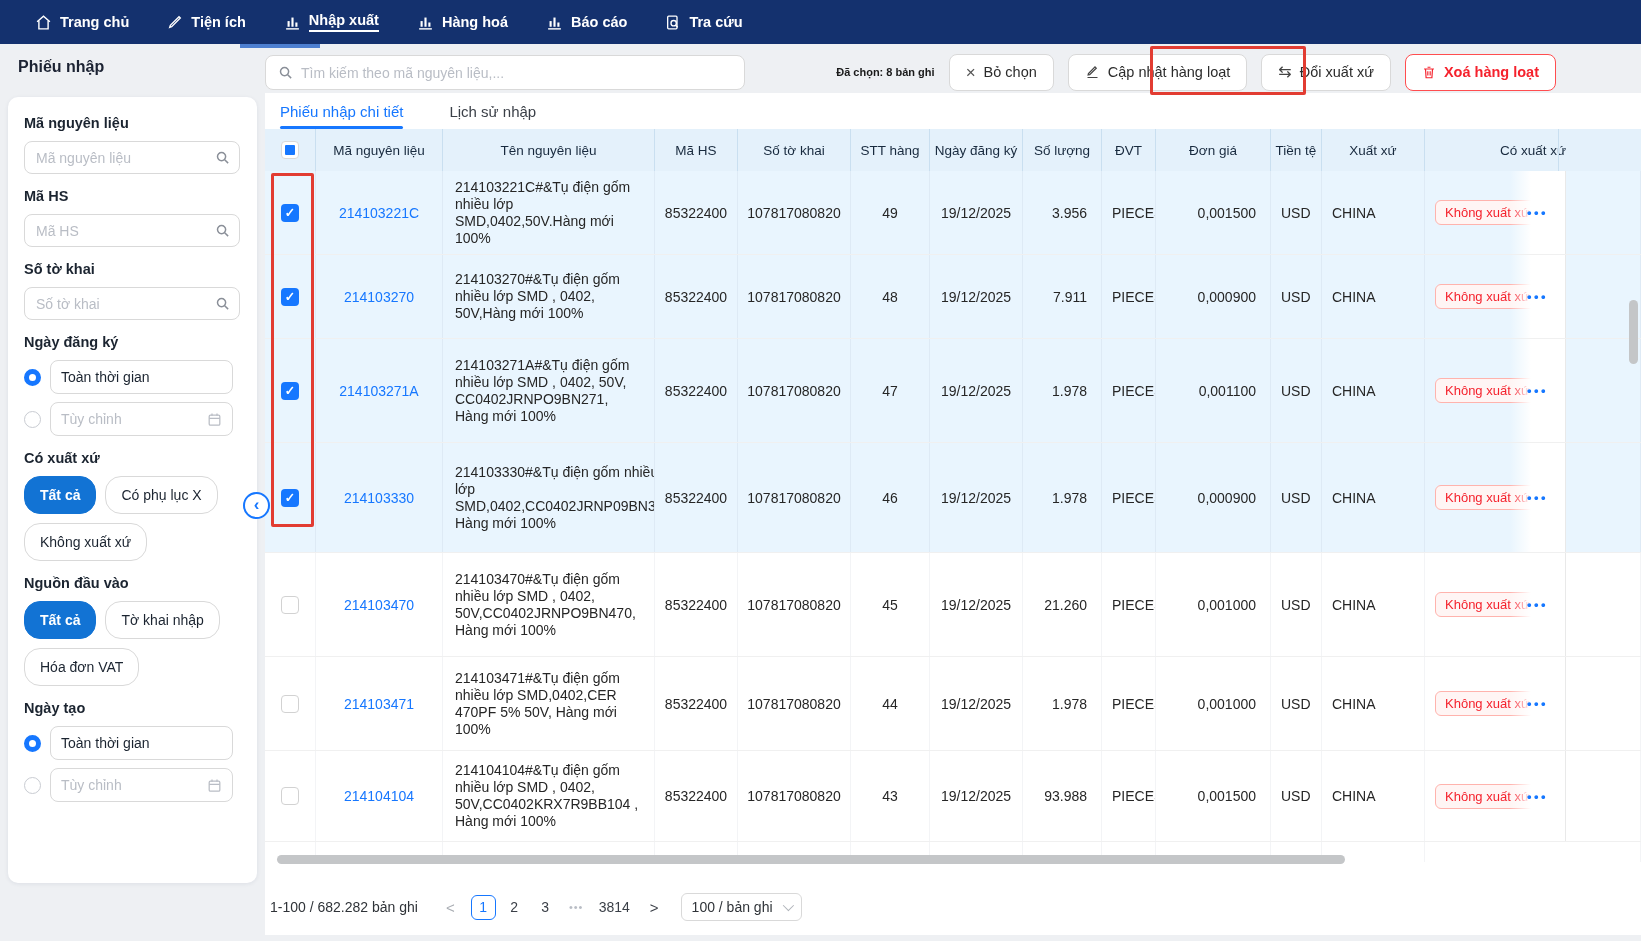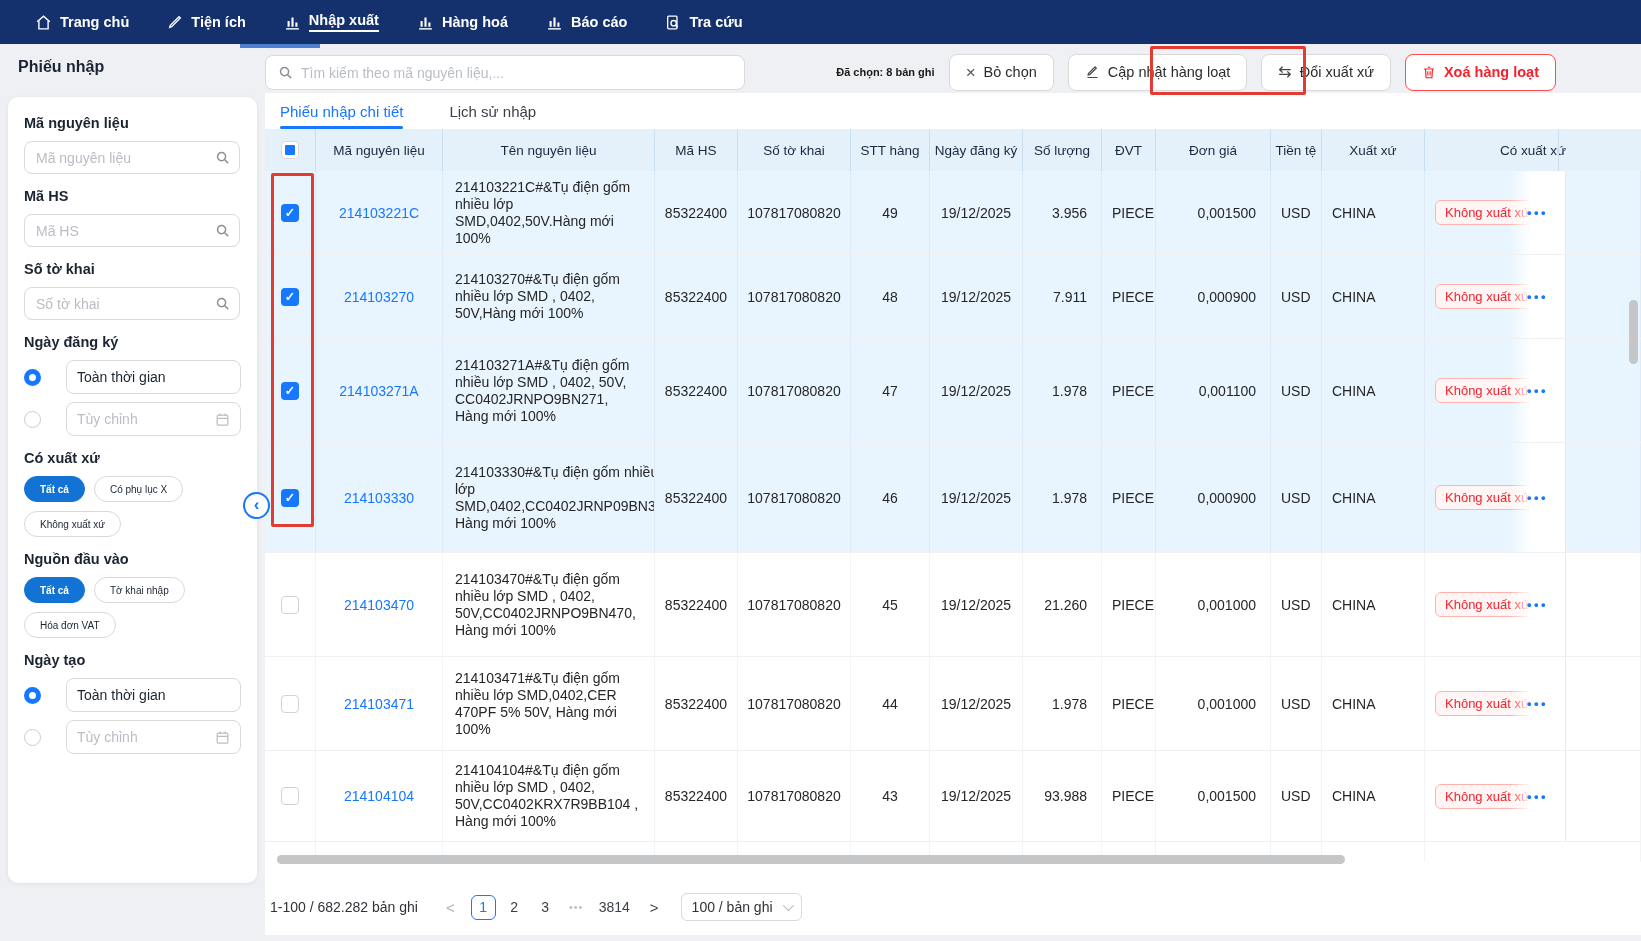--- a/index.html
+++ b/index.html
@@ -25,28 +25,28 @@
   .btn-danger { border-color:#ff4d4f; color:#f5222d; font-weight:600; }
 
   
   .sidebar { position:absolute; left:8px; top:97px; width:249px; height:786px; background:#fff; border-radius:10px; box-shadow:0 1px 4px rgba(20,40,80,.08); padding:18px 16px; z-index:2; }
   .sb-label { font-size:14.5px; font-weight:700; color:#1b2430; margin:14px 0 10px; }
   .sb-label:first-child { margin-top:0; }
   .sb-input { position:relative; width:216px; height:33px; border:1px solid #d9d9d9; border-radius:8px; display:flex; align-items:center; padding:0 30px 0 11px; margin-bottom:6px; background:#fff; }
   .sb-input input { border:none; outline:none; width:100%; font-size:14px; font-family:inherit; color:#333; }
   .sb-input input::placeholder { color:#b9bdc5; }
   .sb-input .sicon { position:absolute; right:9px; top:8px; }
-  .radio-row { display:flex; align-items:center; gap:25px; margin-bottom:8px; }
+  .radio-row { display:flex; align-items:center; gap:9px; margin-bottom:8px; }
   .radio { width:17px; height:17px; border-radius:50%; flex:none; }
   .radio.on { border:5px solid #1677ff; background:#fff; }
   .radio.off { border:1.5px solid #c9ccd2; background:#fff; }
   .date-box { width:183px; height:34px; border:1px solid #d9d9d9; border-radius:8px; display:flex; align-items:center; padding:0 10px; font-size:14px; color:#1b2430; justify-content:space-between; }
   .date-box.muted { color:#b9bdc5; }
   .chip-wrap { display:flex; flex-wrap:wrap; gap:9px; margin-bottom:4px; }
-  .chip { height:15px; border-radius:16px; padding:12px 15px; display:flex; align-items:center; font-size:10px; cursor:pointer; white-space:nowrap; }
+  .chip { height:15px; border-radius:16px; padding:18px 15px; display:flex; align-items:center; font-size:14px; cursor:pointer; white-space:nowrap; }
   .chip.on { background:#1273d4; color:#fff; font-weight:700; border:1px solid #1273d4; }
   .chip.off { background:#fff; color:#1b2430; border:1px solid #d9d9d9; }
   .collapse-btn { position:absolute; left:243px; top:492px; width:27px; height:27px; border-radius:50%; background:#fff; border:2px solid #1677ff; color:#1677ff; font-size:17px; font-weight:700; display:flex; align-items:center; justify-content:center; z-index:6; cursor:pointer; padding-bottom:2px; }
 
   
   .card { position:absolute; left:265px; top:93px; width:1376px; height:842px; background:#fff; overflow:hidden; }
   .tabs { height:36px; display:flex; align-items:center; padding-left:15px; gap:46px; }
   .tab { font-size:15px; color:#3a3f47; cursor:pointer; position:relative; height:36px; display:flex; align-items:center; }
   .tab.active { color:#1677ff; }
   .tab.active::after { content:""; position:absolute; left:0; right:0; bottom:0; height:3px; background:#1677ff; border-radius:2px; }

